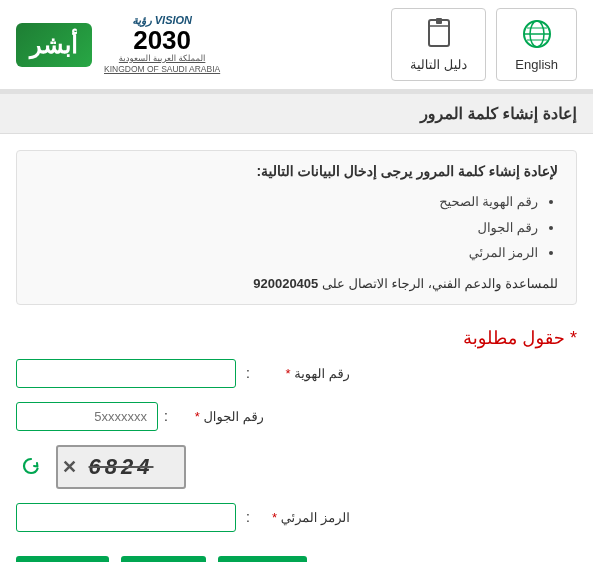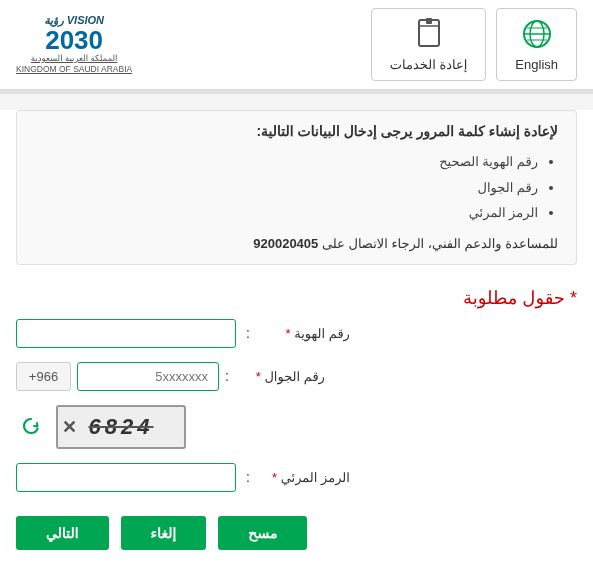--- a/index.html
+++ b/index.html
@@ -319,43 +319,49 @@
     </div>
     <div class="nav-item">
       <div class="icon-circle">
 
         <svg width="28" height="32" viewBox="0 0 28 32" fill="none" xmlns="http://www.w3.org/2000/svg">
           <rect x="4" y="2" width="20" height="26" rx="2" stroke="#555" stroke-width="2" fill="none"></rect>
           <line x1="4" y1="8" x2="24" y2="8" stroke="#555" stroke-width="1.5"></line>
           <rect x="11" y="0" width="6" height="6" rx="1" fill="#555"></rect>
         </svg>
       </div>
-      <span class="nav-label">إعادة الخدمات</span>
+      <span class="nav-label">دليل التالية</span>
     </div>
   </div>
 
   <div class="logo-area">
     <div class="vision-logo">
       <div style="display:flex;align-items:baseline;gap:4px;">
         <span style="font-size:11px;color:#1a5276;font-weight:bold;font-style:italic;">VISION رؤية</span>
       </div>
       <div style="display:flex;align-items:baseline;gap:2px;">
-        <span style="font-size:26px;font-weight:bold;color:#0369a1;line-height:1;">2030</span>
+        <span style="font-size:26px;font-weight:bold;color:#000000;line-height:1;">2030</span>
       </div>
       <div style="font-size:8.5px;color:#555;text-align:center;line-height:1.3;text-decoration:underline;">
         المملكة العربية السعودية<br>KINGDOM OF SAUDI ARABIA
       </div>
     </div>
+    <div class="absher-logo">
+      <span>أبشر</span>
+    </div>
   </div>
 </div>
 
 <div class="header-separator"></div>
 
 <div class="main-content">
 
+  <div class="page-title-bar">
+    <span>إعادة إنشاء كلمة المرور</span>
+  </div>
 
   <div class="info-box">
     <div class="info-title">لإعادة إنشاء كلمة المرور يرجى إدخال البيانات التالية:</div>
     <ul>
       <li>رقم الهوية الصحيح</li>
       <li>رقم الجوال</li>
       <li>الرمز المرئي</li>
     </ul>
     <div class="support-line">
       <span>للمساعدة والدعم الفني، الرجاء الاتصال على</span>
@@ -376,21 +382,20 @@
       <input class="form-input" type="text" style="">
     </div>
 
     <div class="phone-row">
       <span class="phone-label">
         <span>رقم الجوال</span>
         <span class="required-star"> *</span>
       </span>
       <span class="colon">:</span>
       <input class="phone-input" type="text" placeholder="5xxxxxxx" style="">
-      <span class="phone-country">+966</span>
     </div>
 
     <div class="captcha-row">
       <div class="captcha-image">
         <span class="captcha-x">✕</span>
         <span class="captcha-text-display">6824</span>
       </div>
       <button class="refresh-btn" title="Refresh captcha">
 
         <svg width="22" height="22" viewBox="0 0 22 22" fill="none" xmlns="http://www.w3.org/2000/svg">

